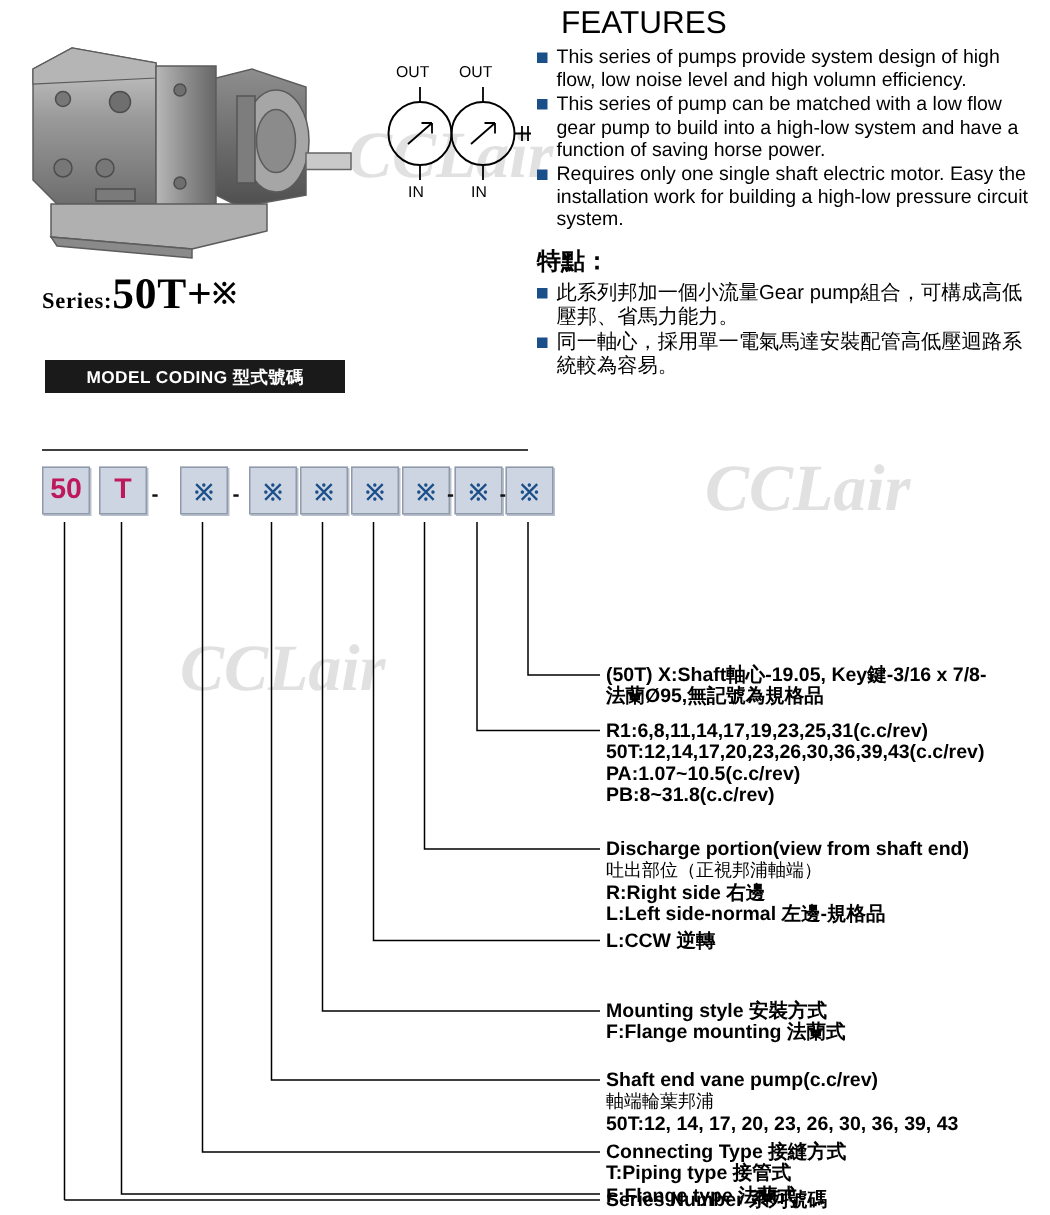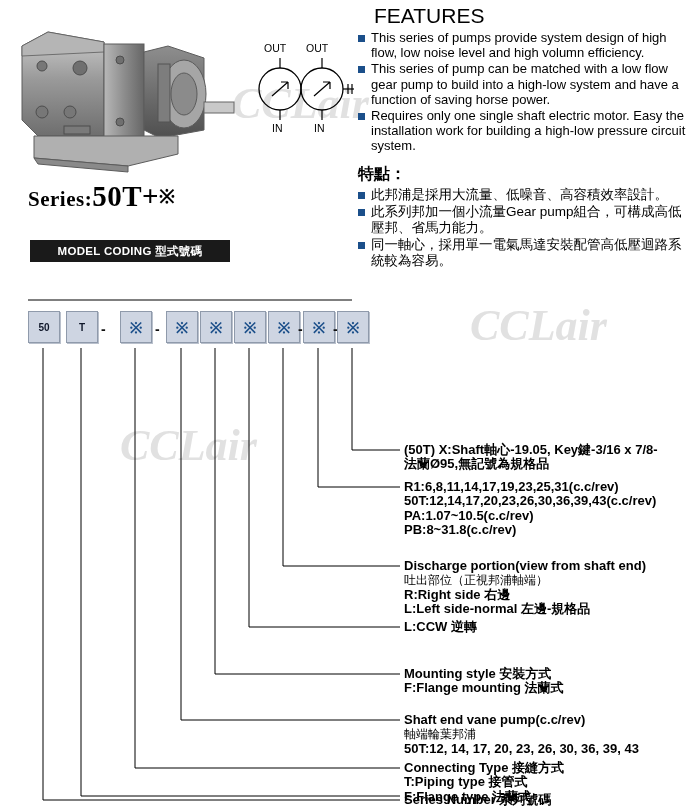--- a/index.html
+++ b/index.html
@@ -41,21 +41,21 @@
 
   
   .series-title {
     position: absolute;
     left: 28px; top: 180px;
     font-family: "Liberation Serif", serif;
     font-weight: bold;
     font-size: 25px;
     letter-spacing: .5px;
   }
-  .series-title .small { font-size: 21px; }
+  .series-title .small { font-size: 15px; }
   .series-title .big   { font-size: 29px; }
   .series-title .star  { font-size: 19px; vertical-align: 3px; }
 
   
   .coding-bar {
     position: absolute;
     left: 30px; top: 240px;
     width: 200px; height: 22px;
     background: #1a1a1a;
     color: #fff;
@@ -111,26 +111,26 @@
     font-family: "Liberation Sans", sans-serif;
   }
 
   
   .codebox {
     position: absolute;
     width: 30px; height: 30px;
     background: #ced5e2;
     border: 1px solid #8f9aab;
     box-shadow: 1px 1px 0 #b9c0cc;
-    font-size: 10px;
+    font-size: 19px;
     font-weight: bold;
     display: flex;
     align-items: center;
     justify-content: center;
-    color: #0f172a;
+    color: #be185d;
   }
   .codebox.star { color: #1b4f8a; font-size: 15px; }
   .dash {
     position: absolute;
     font-size: 14px;
     font-weight: bold;
     color: #111;
   }
 
   
@@ -239,24 +239,20 @@
   </div>
   <div class="bullet-row">
     <span class="sq"></span>
     <span class="bullet-text">Requires only one single shaft electric motor. Easy the installation work for building a high-low pressure circuit system.</span>
   </div>
 
   <div class="cn-title">特點：</div>
 
   <div class="bullet-row">
     <span class="sq"></span>
-    <span class="cn-text">此邦浦是採用大流量、低噪音、高容積效率設計。</span>
-  </div>
-  <div class="bullet-row">
-    <span class="sq"></span>
     <span class="cn-text">此系列邦加一個小流量Gear  pump組合，可構成高低壓邦、省馬力能力。</span>
   </div>
   <div class="bullet-row">
     <span class="sq"></span>
     <span class="cn-text">同一軸心，採用單一電氣馬達安裝配管高低壓迴路系統較為容易。</span>
   </div>
 </div>
 
 <svg class="lines">
 

